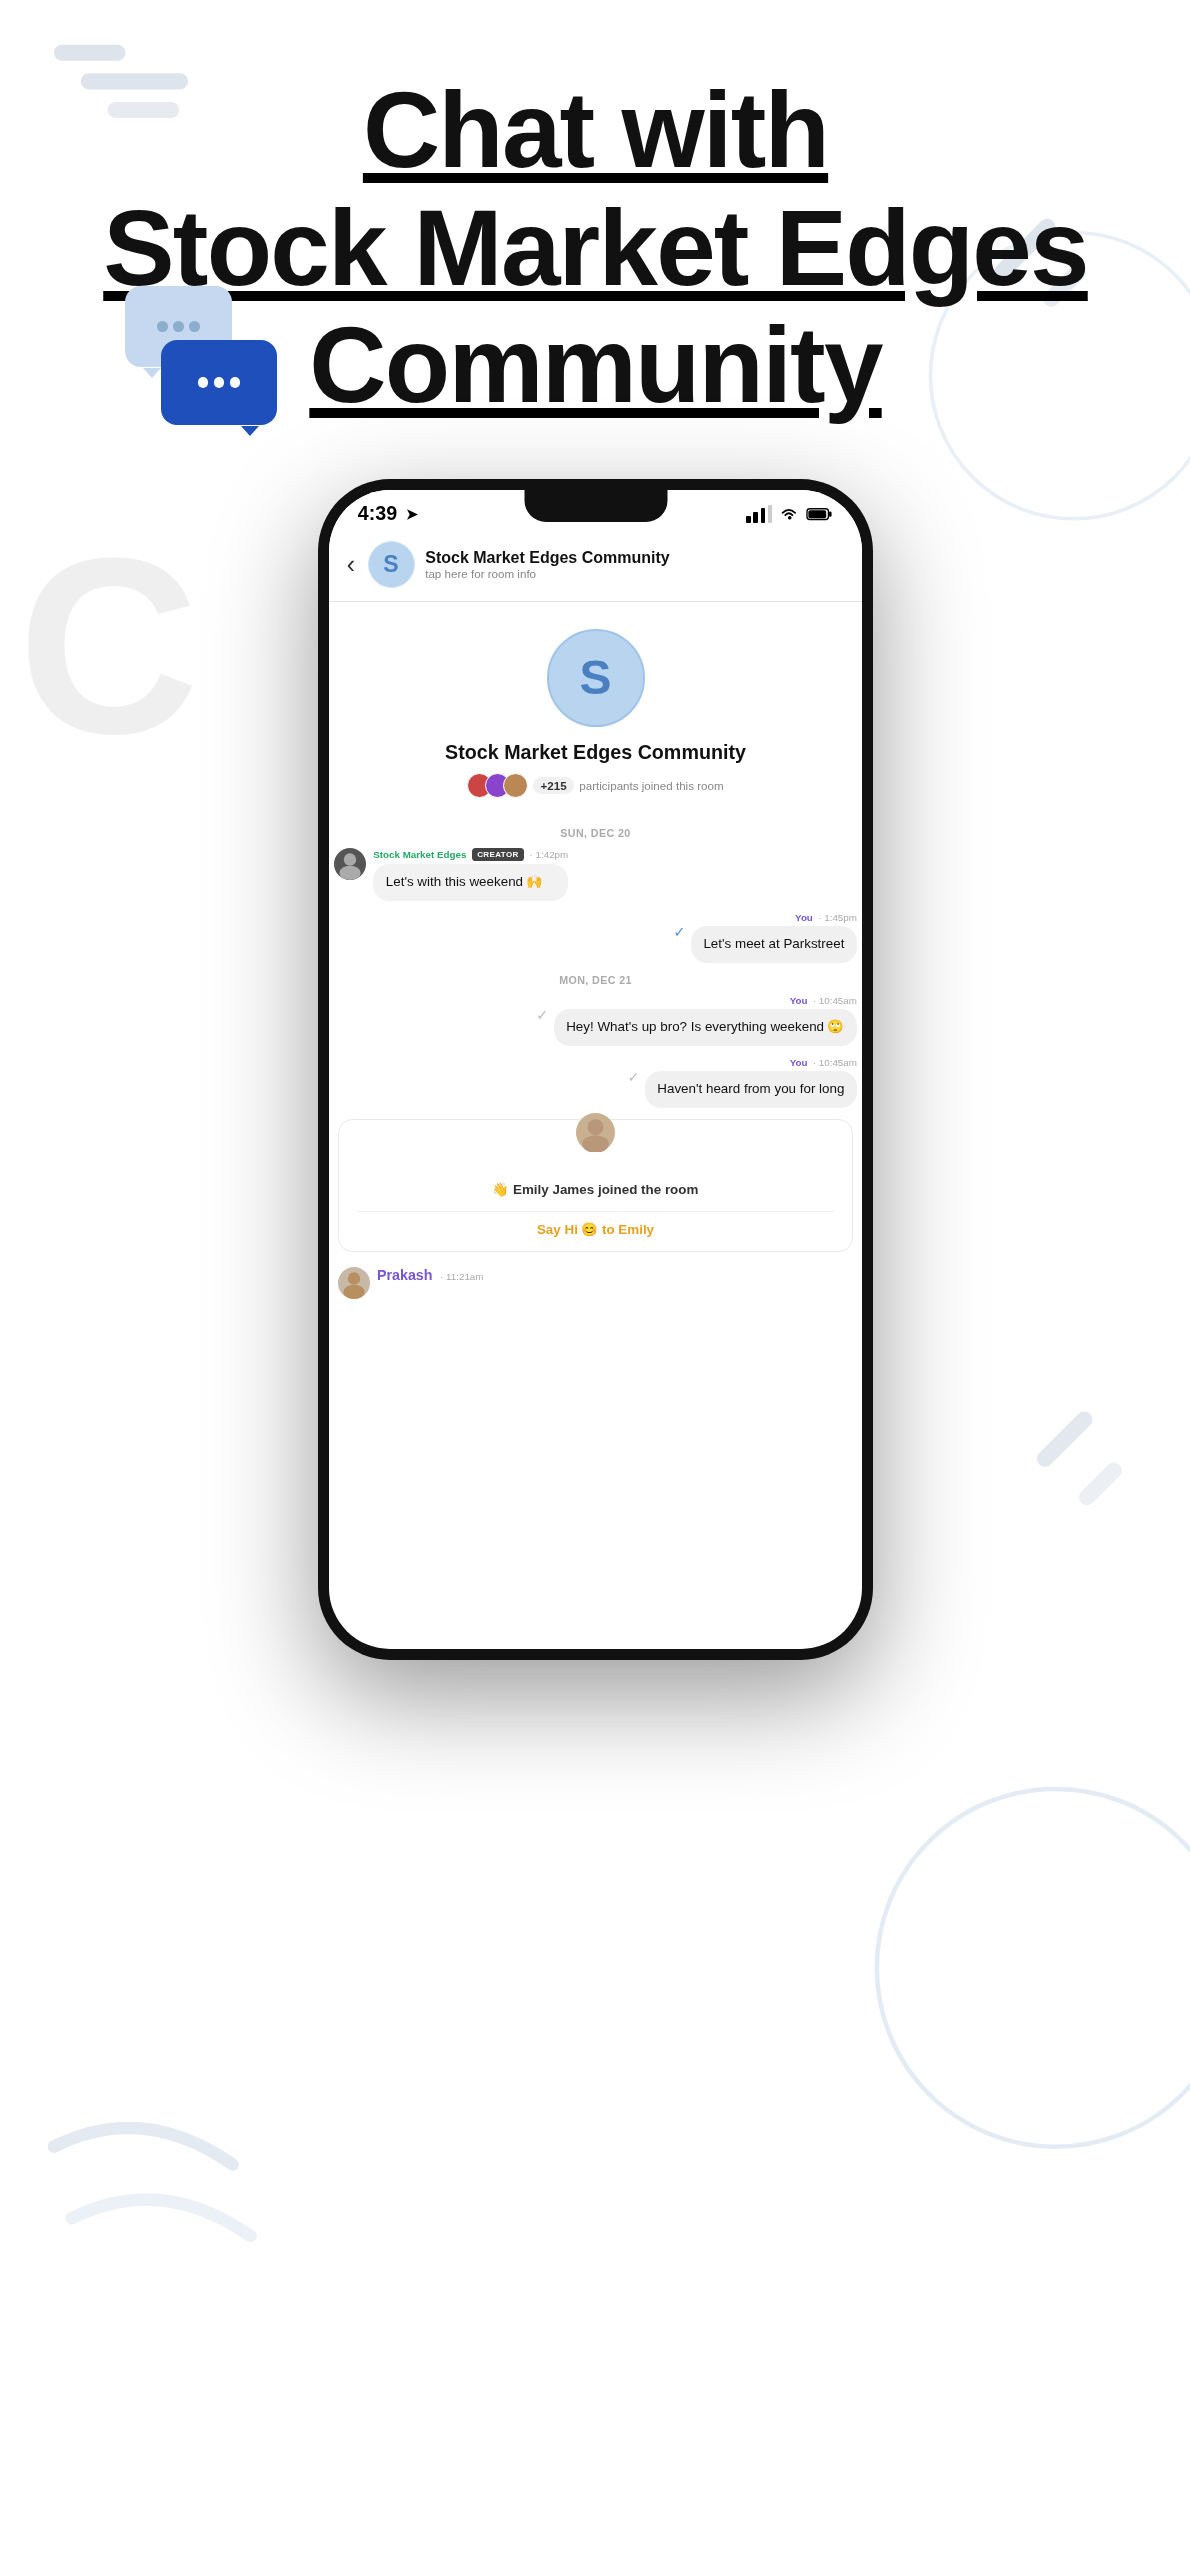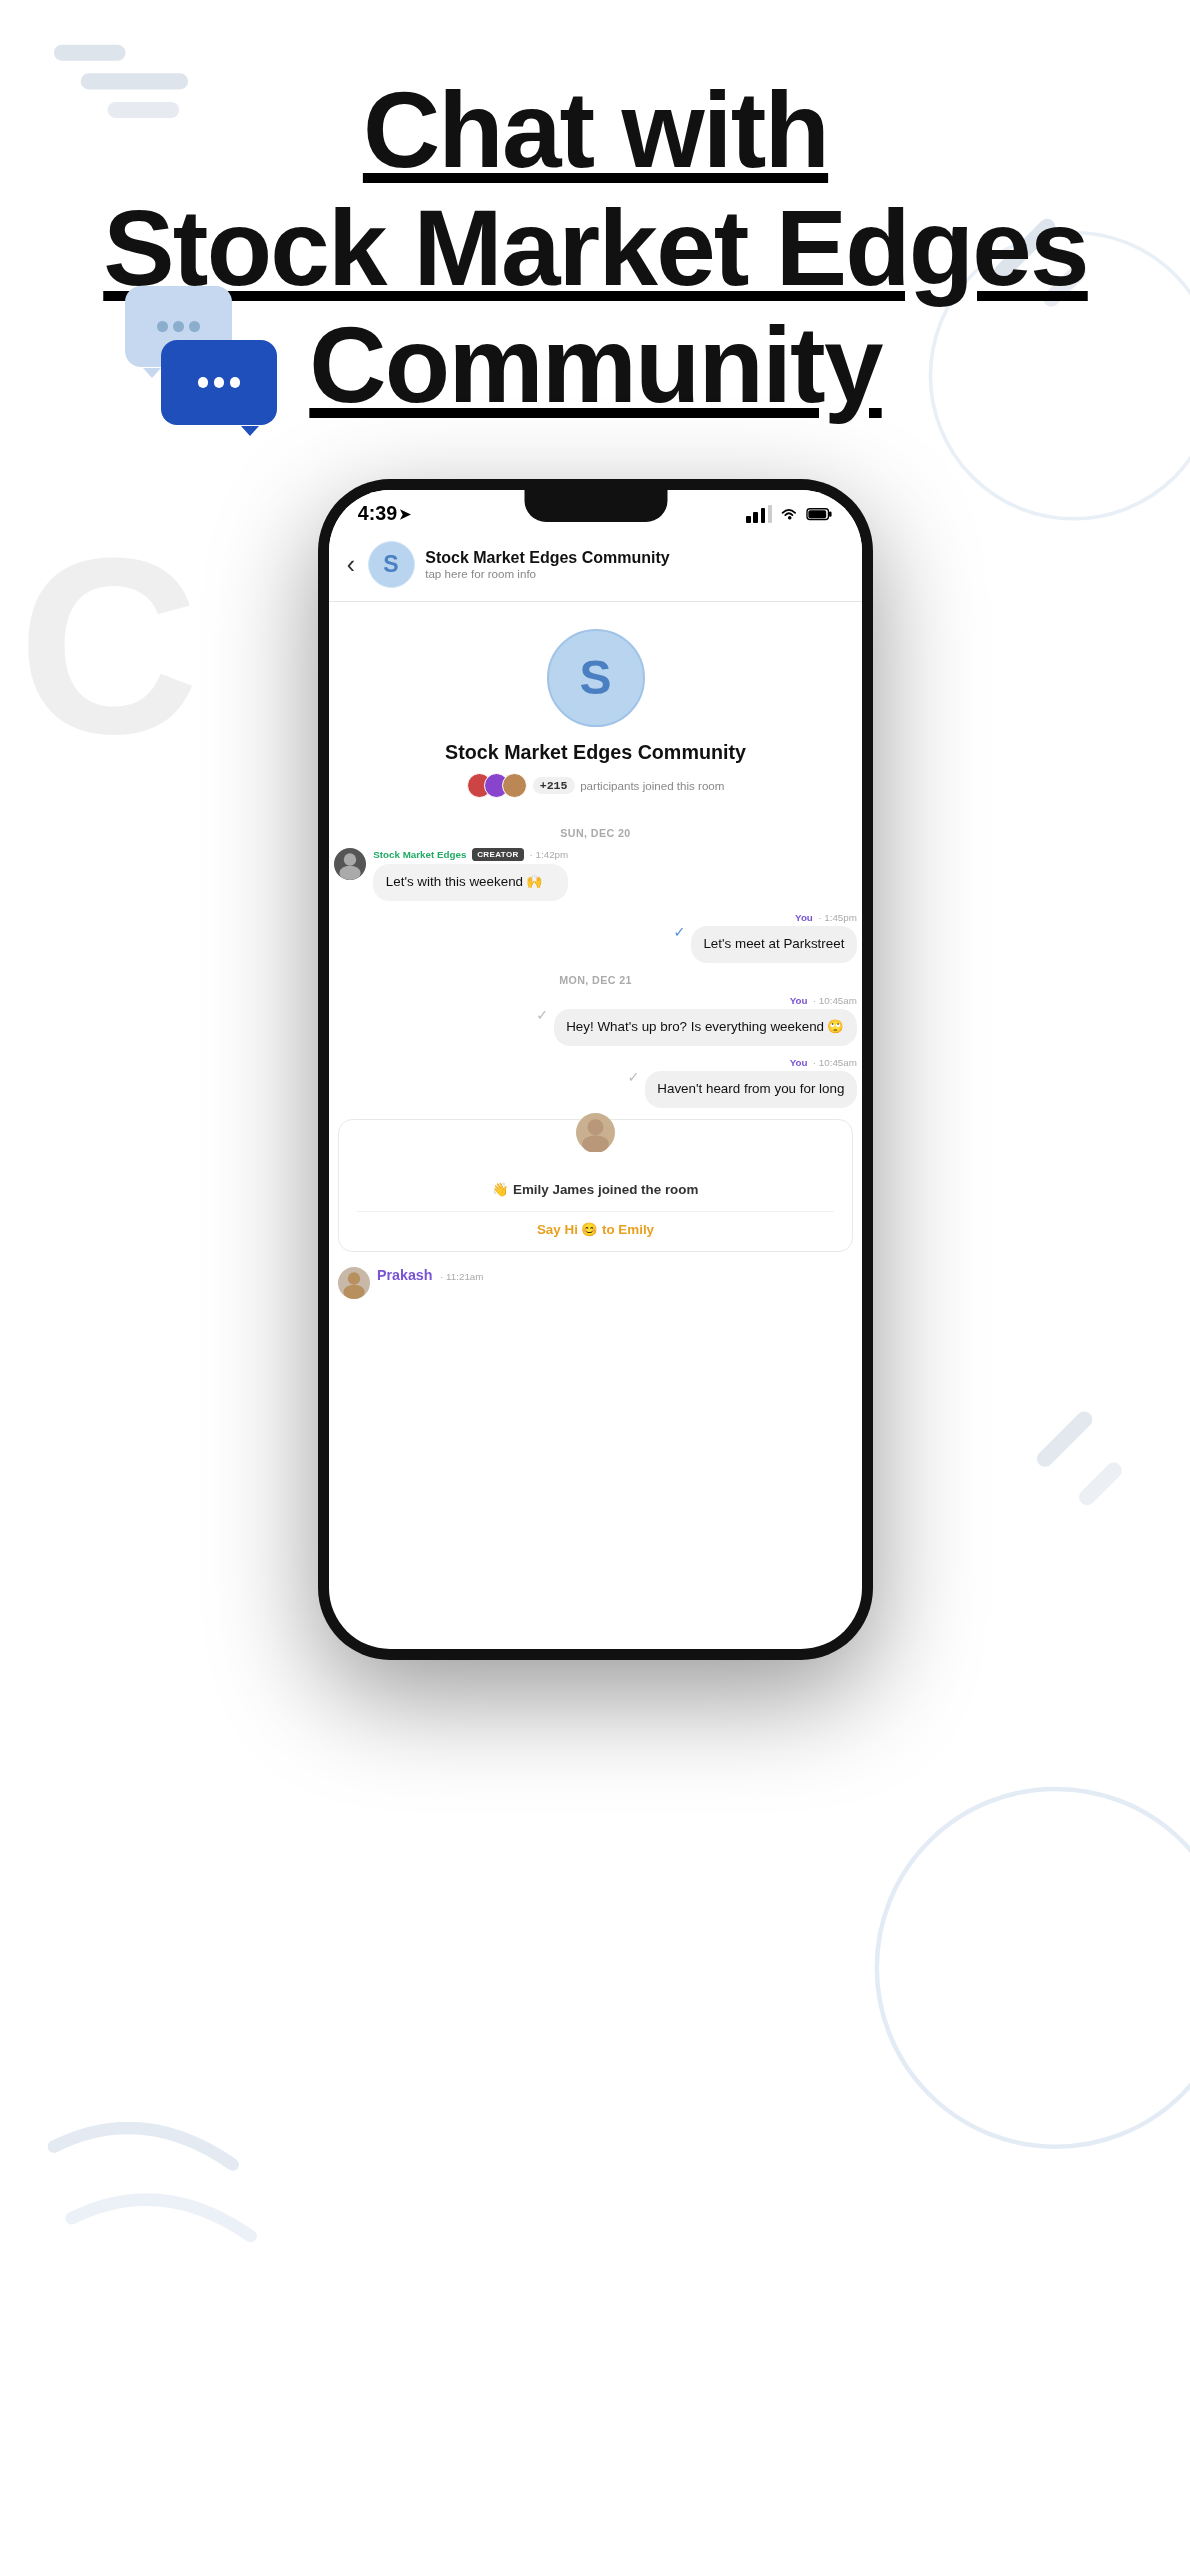--- a/index.html
+++ b/index.html
@@ -148,21 +148,21 @@
       padding: 12.5px 29px 7.2px;
       background: #ffffff;
     }
 
     .status-time {
       font-size: 19.7px;
       font-weight: 600;
       color: #000;
       display: flex;
       align-items: center;
-      gap: 2px;
+      gap: 9px;
     }
 
     .status-icons {
       display: flex;
       align-items: center;
       gap: 7.2px;
     }
 
     
     .signal-bars {
@@ -270,21 +270,20 @@
     }
     .participant-avatar:first-child { margin-left: 0; }
 
     .participants-count {
       background: #f0f0f0;
       border-radius: 10.7px;
       padding: 1.8px 7.2px;
       font-size: 11.6px;
       font-weight: 600;
       color: #333;
-      font-family: Liberation Mono, monospace;
     }
 
     .participants-text {
       font-size: 11.6px;
       color: #888;
     }
 
     
     .date-divider {
       text-align: center;

